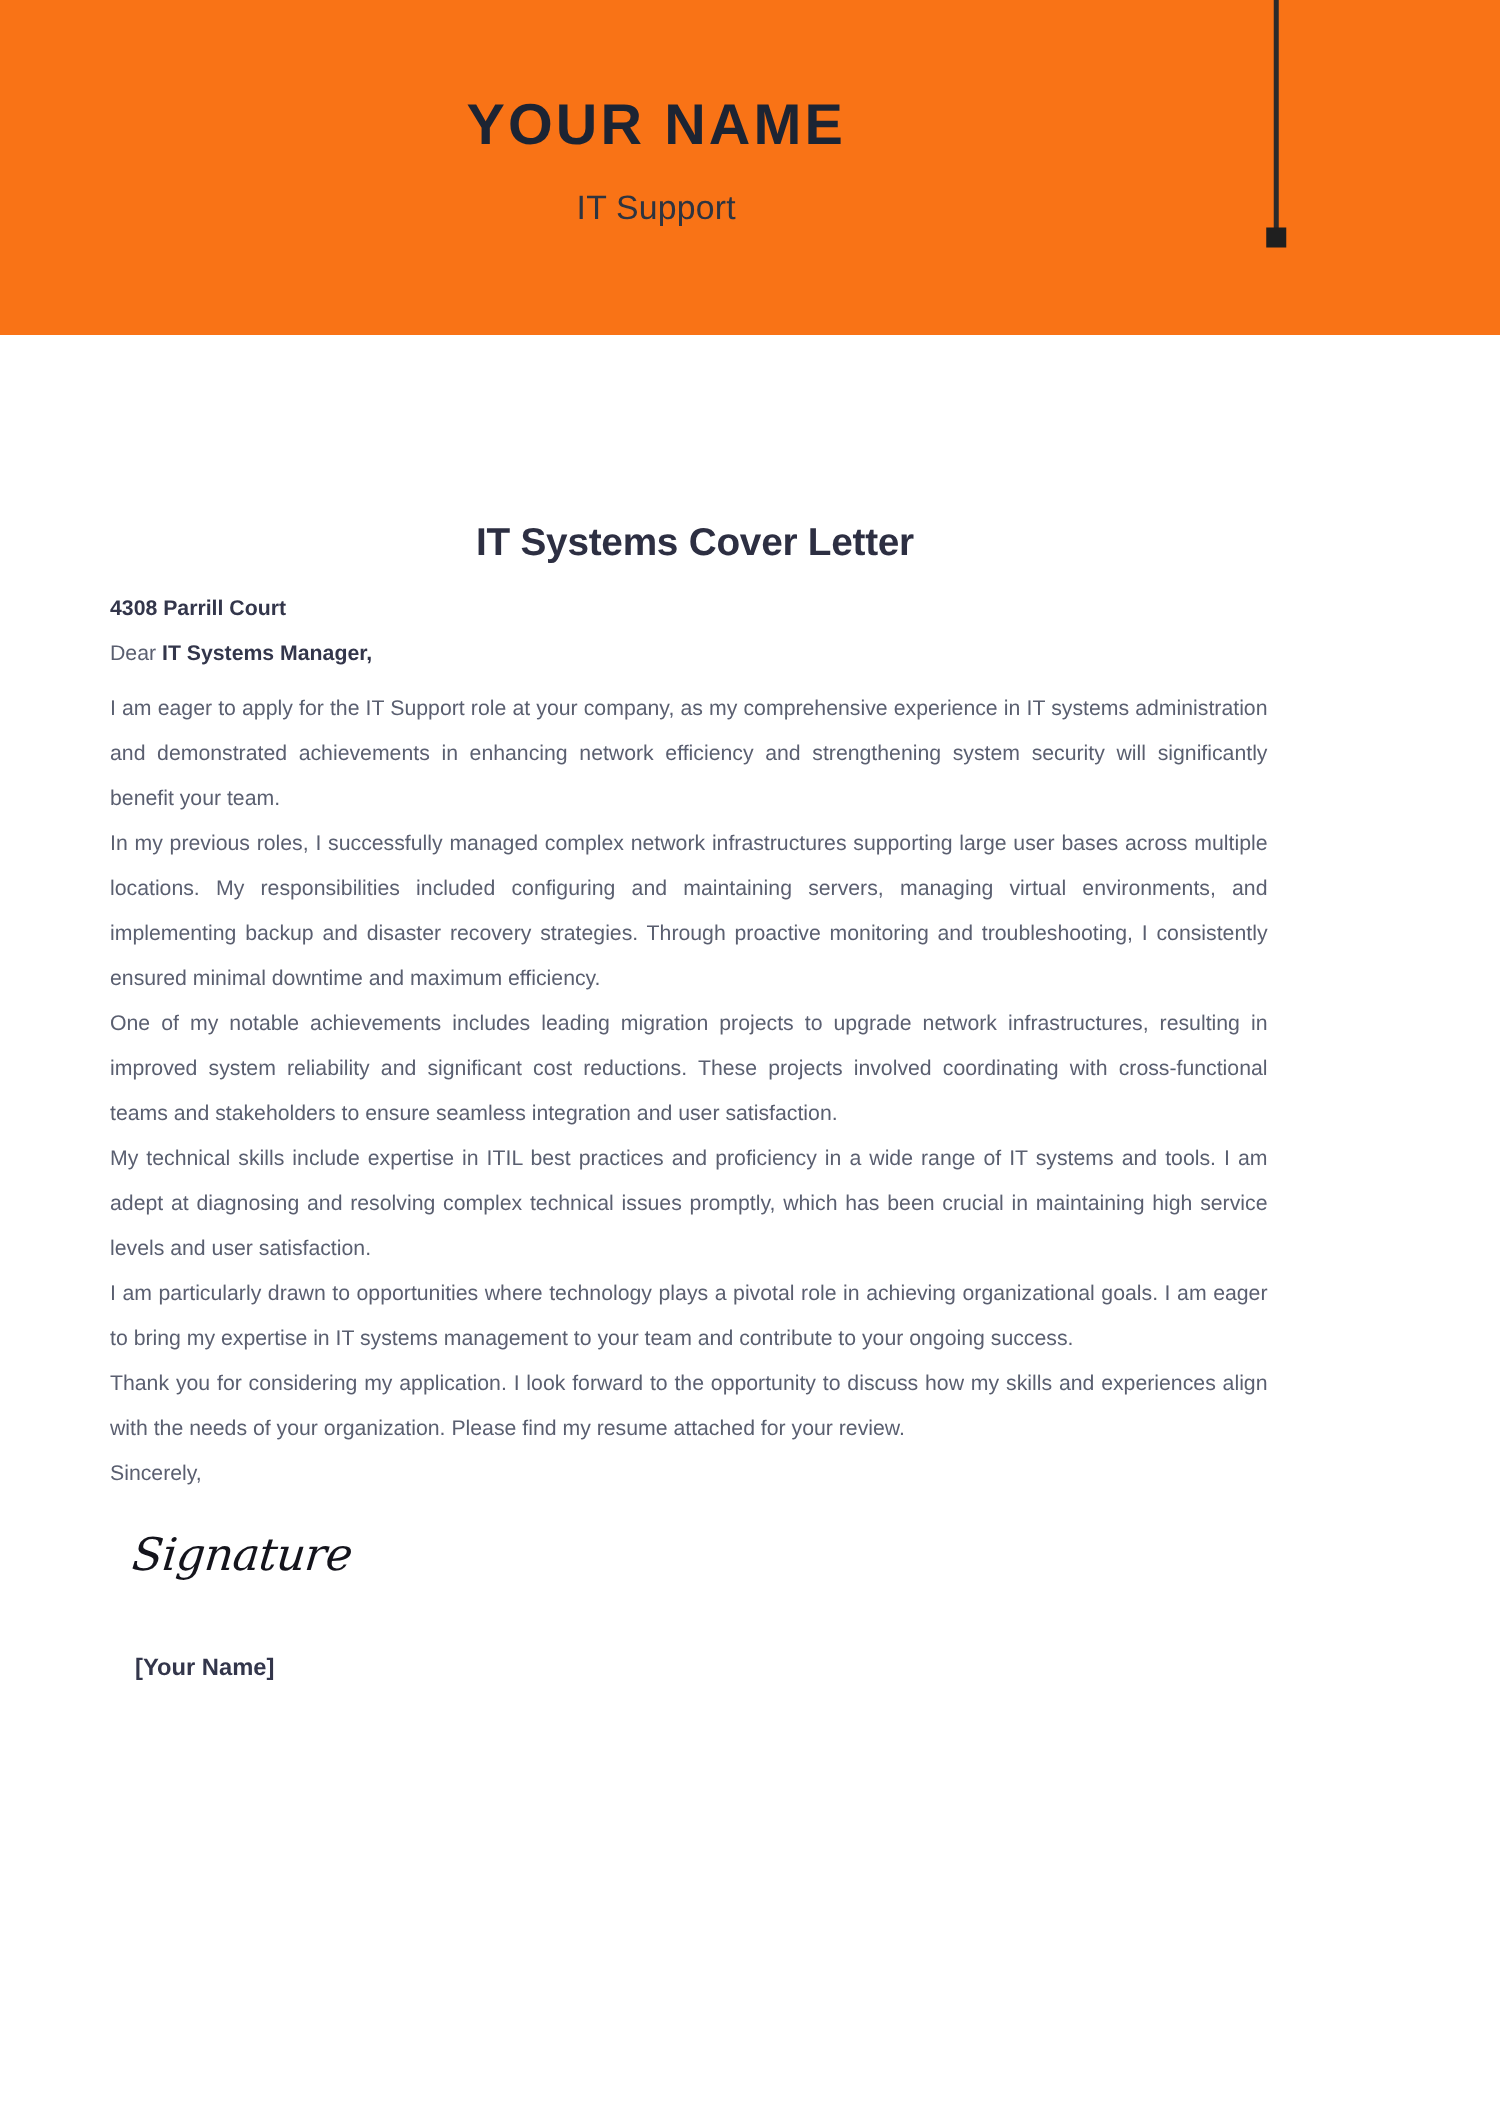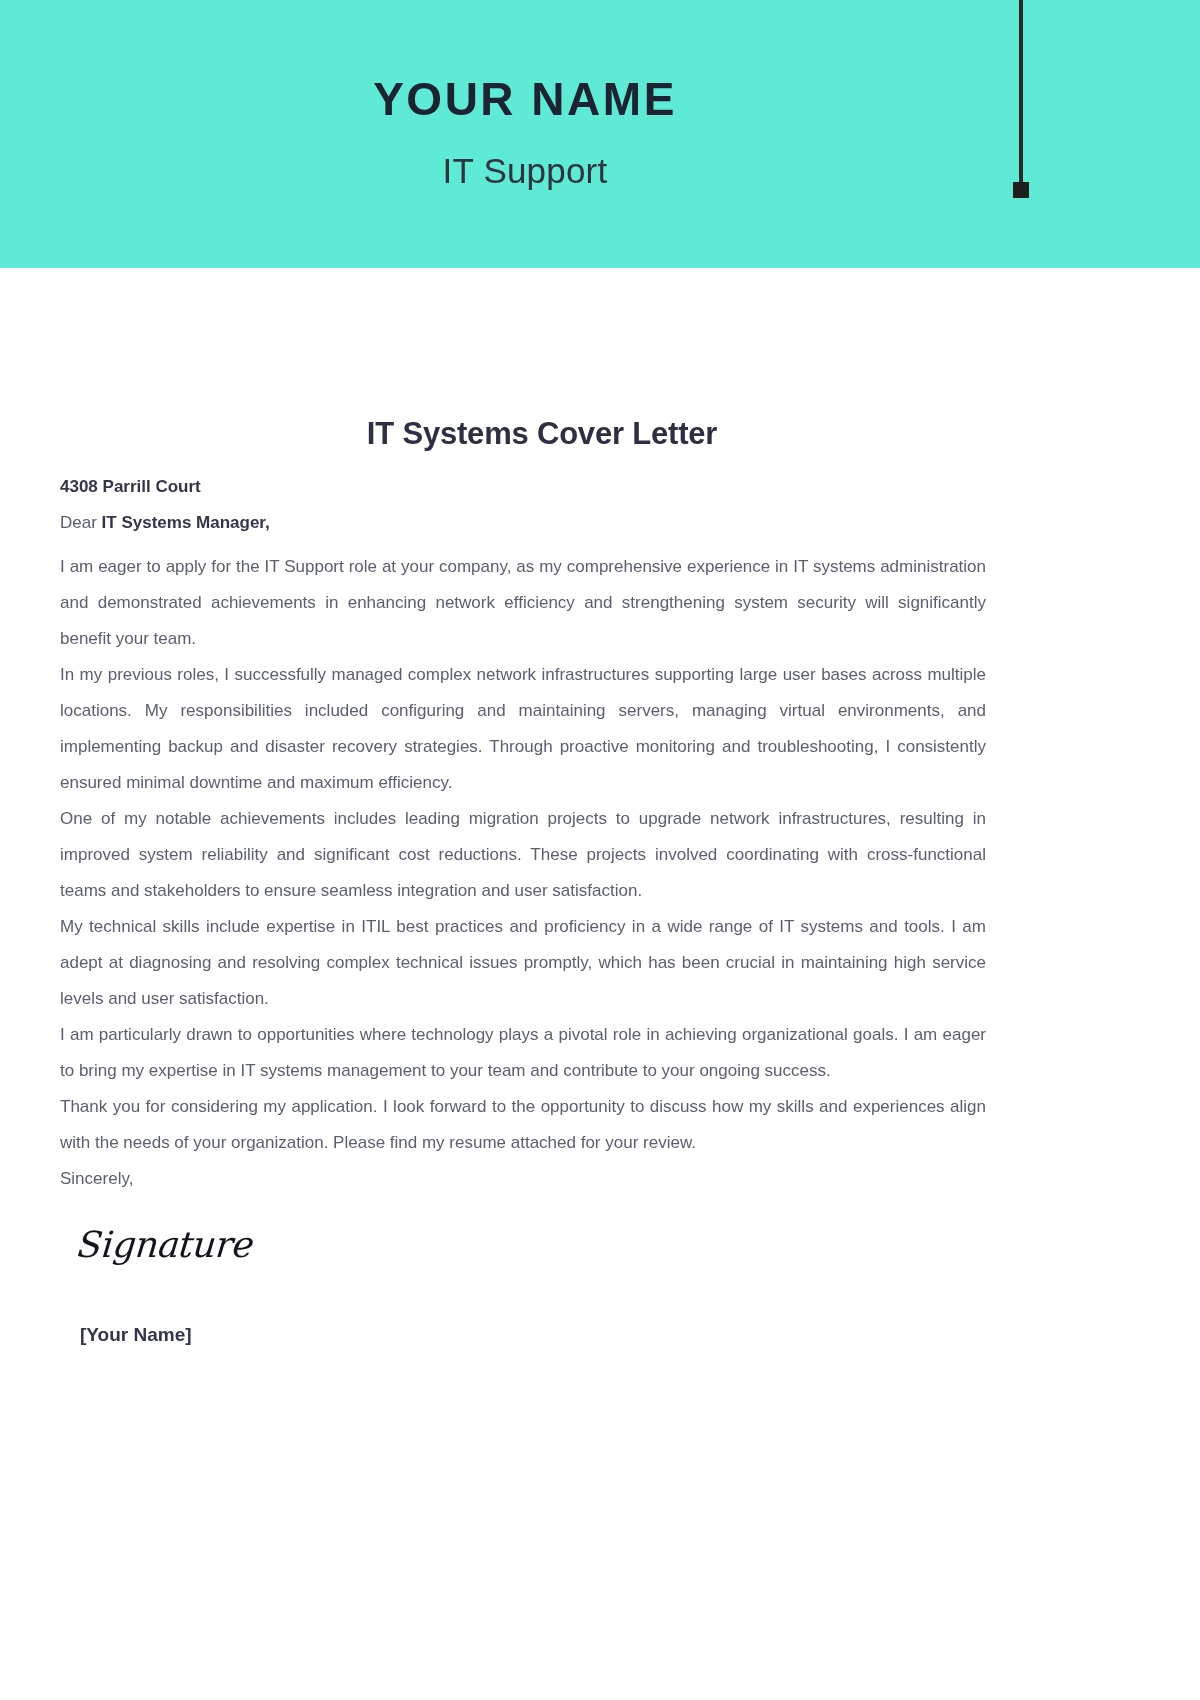--- a/index.html
+++ b/index.html
@@ -13,21 +13,21 @@
     height: 1700px;
     overflow: hidden;
     position: relative;
   }
 
   
   .header-band {
     position: relative;
     width: 1200px;
     height: 268px;
-    background: #5eead4;
+    background: #f97316;
     box-sizing: border-box;
   }
   .header-inner {
     position: absolute;
     left: 0;
     top: 0;
     width: 1050px;
     height: 268px;
     display: flex;
     flex-direction: column;
@@ -40,21 +40,21 @@
     font-size: 46px;
     font-weight: 700;
     letter-spacing: 2.5px;
     color: #1c2433;
     line-height: 1.1;
     margin: 0;
     text-align: center;
     white-space: nowrap;
   }
   .role-subheading {
-    font-size: 35px;
+    font-size: 27px;
     font-weight: 400;
     color: #2e3440;
     margin: 0;
     margin-top: 26px;
     text-align: center;
     letter-spacing: 0.2px;
   }
   
   .header-rule {
     position: absolute;
@@ -70,21 +70,21 @@
     top: 182px;
     width: 16px;
     height: 16px;
     background: #1f1f1f;
   }
 
   
   .letter {
     position: relative;
     width: 1200px;
-    padding: 0 88px 0 60px;
+    padding: 0 88px 0 88px;
     box-sizing: border-box;
   }
   .letter-title {
     text-align: center;
     font-size: 31px;
     font-weight: 700;
     color: #2d2f42;
     margin: 0;
     padding-top: 148px;
     padding-right: 88px;

